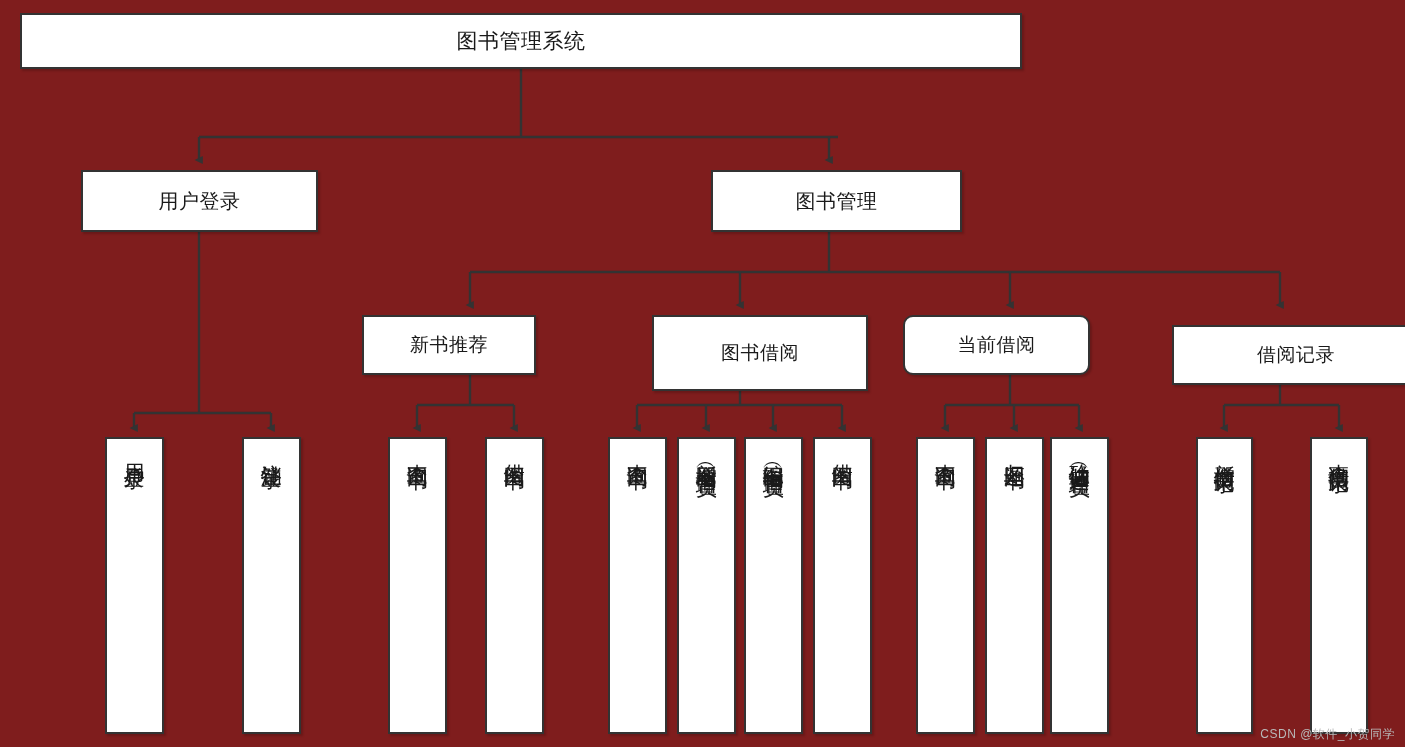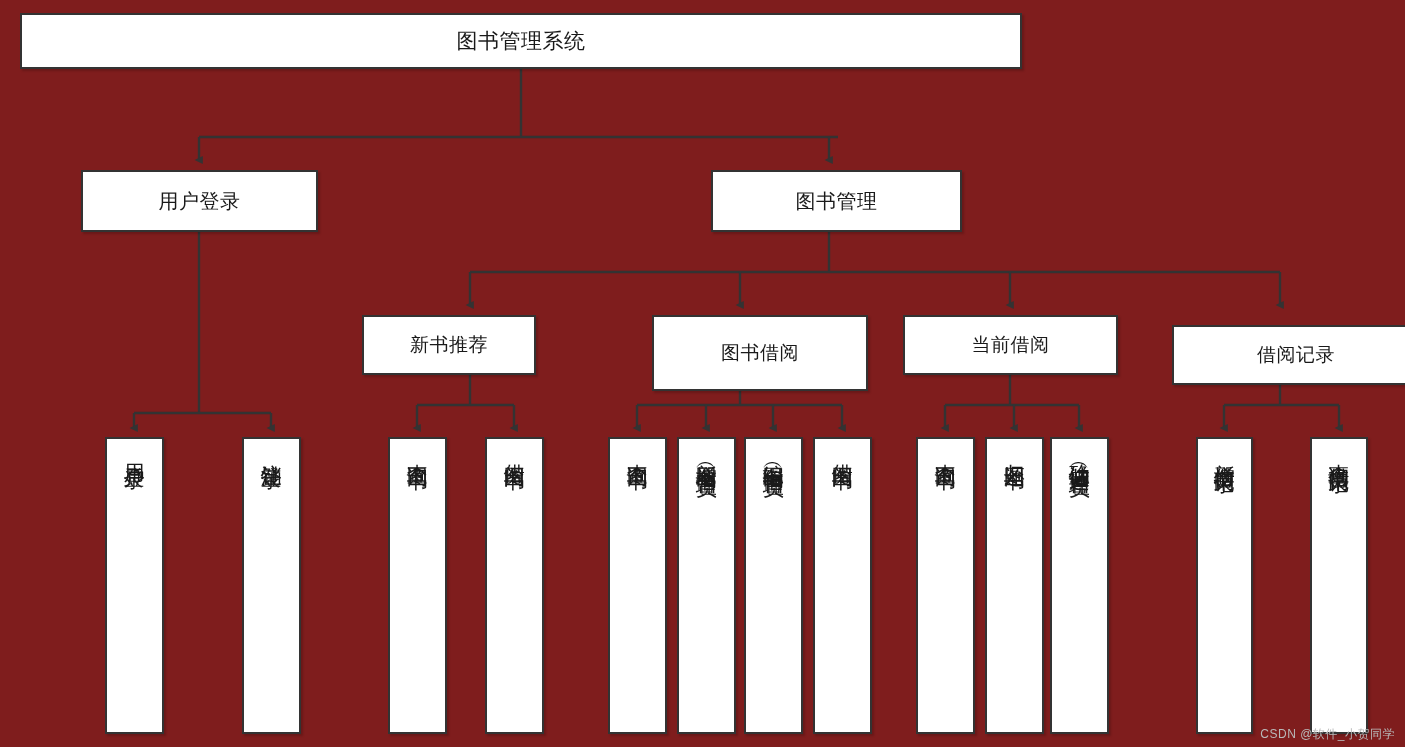--- a/index.html
+++ b/index.html
@@ -137,21 +137,21 @@
   </div>
 
   <div class="node-box node-l2" style="left:362px; top:315px; width:174px; height:60px;">
     <span class="node-label">新书推荐</span>
   </div>
 
   <div class="node-box node-l2" style="left:632px; top:315px; width:216px; height:76px;margin-left:20px;">
     <span class="node-label">图书借阅</span>
   </div>
 
-  <div class="node-box node-l2" style="left:903px; top:315px; width:215px; height:60px;">
+  <div class="node-box node-l2" style="left:903px; top:315px; width:187px; height:60px;border-radius:10px;">
     <span class="node-label">当前借阅</span>
   </div>
 
   <div class="node-box node-l2" style="left:1172px; top:325px; width:248px; height:60px;">
     <span class="node-label">借阅记录</span>
   </div>
 
   <div class="node-box node-leaf" style="left:105px; top:437px; width:59px; height:297px;">
     <span class="node-label">用户登录</span>
   </div>

